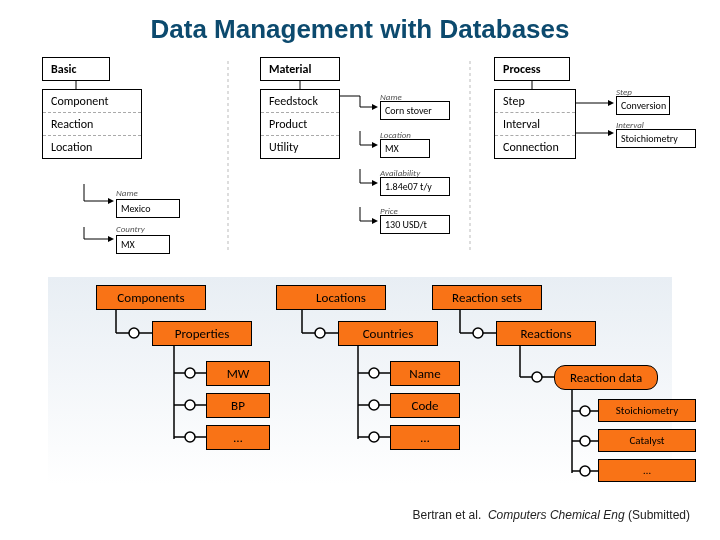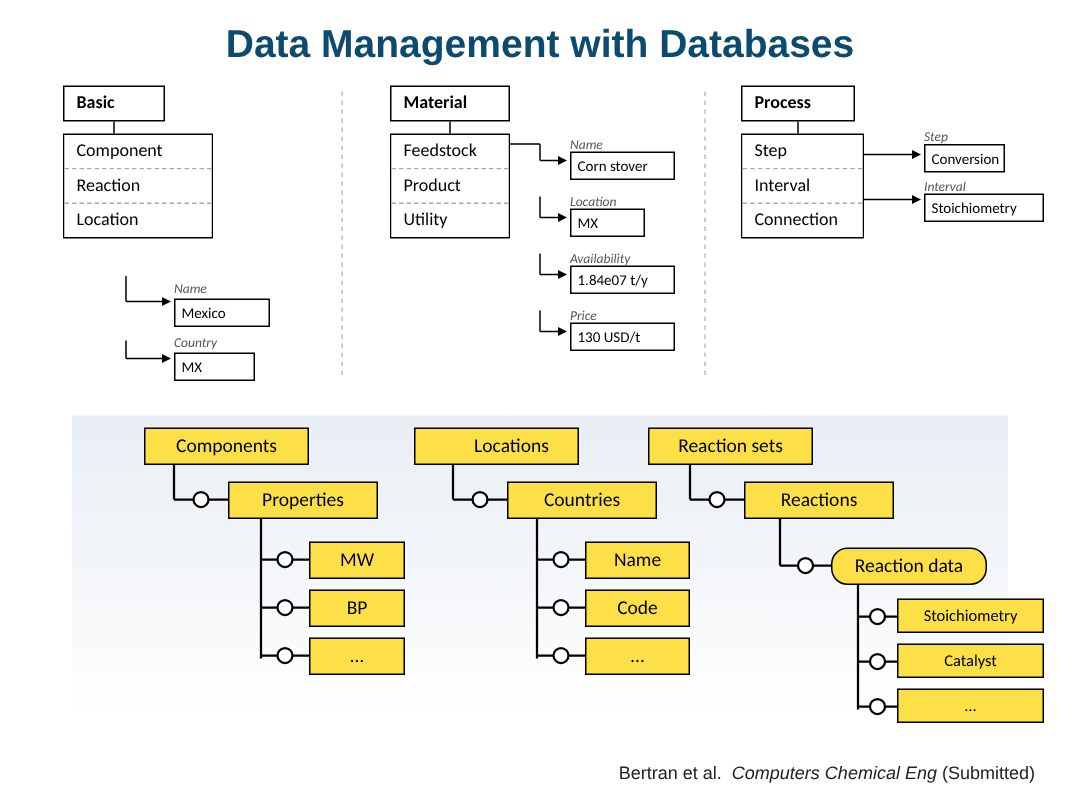--- a/index.html
+++ b/index.html
@@ -83,21 +83,21 @@
   .lower-bg {
     position: absolute;
     left: 48px;
     top: 0;
     width: 624px;
     height: 208px;
     background: linear-gradient(to bottom, #e8eef4 0%, #ffffff 100%);
   }
   .hbox {
     border: 1.5px solid #000;
-    background: #fde047;
+    background: #f97316;
     font-family: Calibri, Arial, sans-serif;
     font-size: 13px;
     padding: 4px 8px;
     position: absolute;
     text-align: center;
     box-sizing: border-box;
   }
 
   .citation {
     position: absolute;

